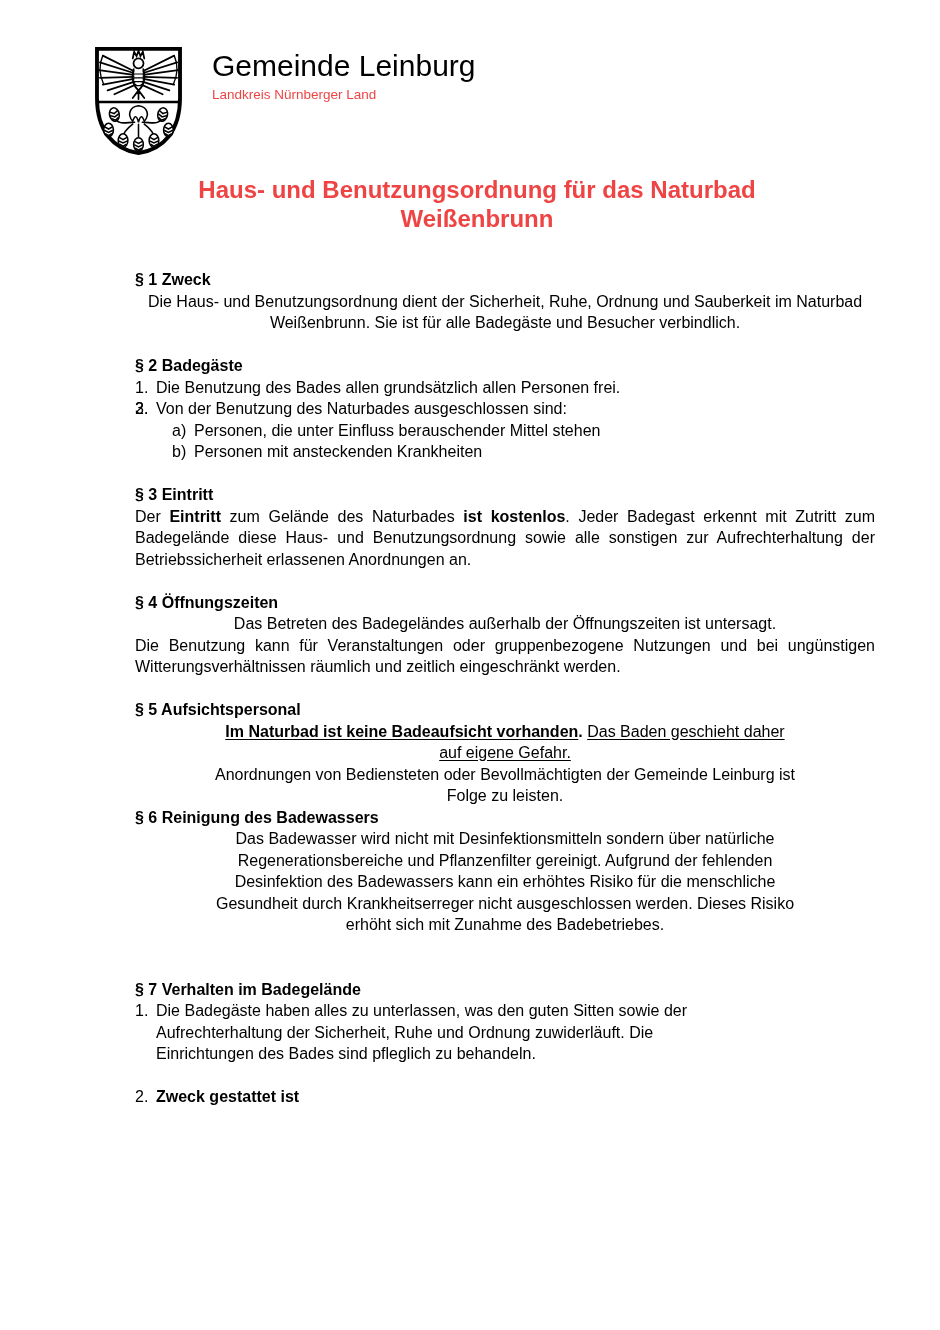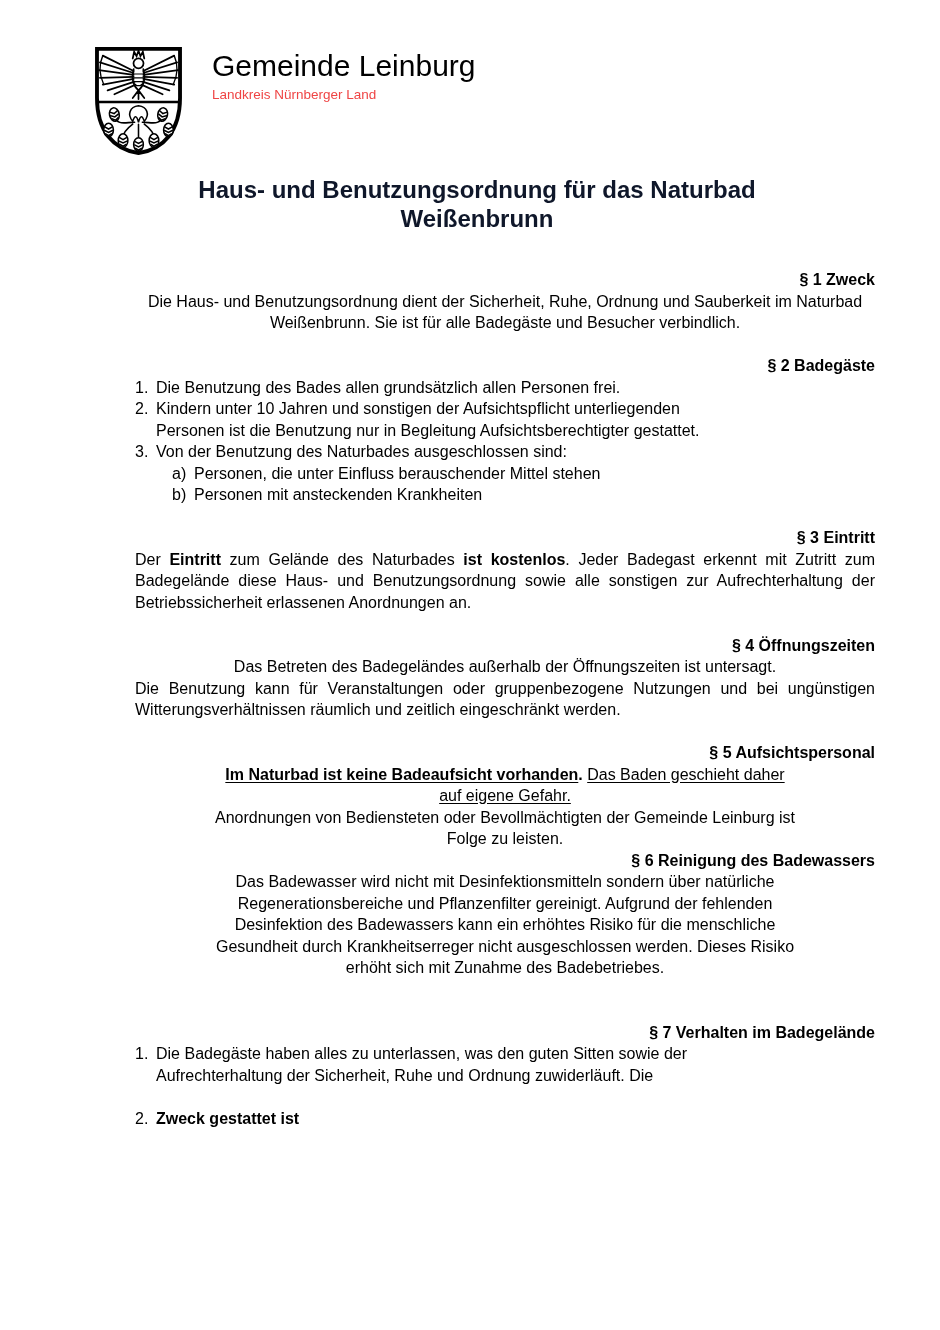--- a/index.html
+++ b/index.html
@@ -12,25 +12,25 @@
   .page{box-sizing:border-box;width:884px;height:1330px;padding:45px 65px 8px 135px;}
   
   .letterhead{display:flex;align-items:flex-start;margin-left:-45px;}
   .crest{width:97px;height:112px;flex:0 0 auto;}
   .org{margin-left:25px;padding-top:4px;}
   .org-name{font-size:30px;line-height:34px;color:#000;}
   .org-sub{font-size:13.5px;line-height:16px;margin-top:4px;color:#ef4444;}
   
   .doc-title{
     font-size:24px;line-height:29px;font-weight:bold;text-align:center;
-    max-width:700px;margin:18px auto 0;color:#0f172a;
+    max-width:700px;margin:18px auto 0;color:#ef4444;
   }
   
   .doc-body{margin-top:36px;width:740px;}
-  .sec-heading{font-size:16px;line-height:21.5px;font-weight:bold;text-align:right;margin:0;}
+  .sec-heading{font-size:16px;line-height:21.5px;font-weight:bold;text-align:left;margin:0;}
   .para{margin:0;}
   .align-justify{text-align:justify;}
   .align-left{text-align:center;}
   .li{position:relative;padding-left:21px;margin:0;}
   .li .marker{position:absolute;left:0;top:0;}
   .li.level2{padding-left:59px;}
   .li.level2 .marker{left:37px;}
   .b{font-weight:bold;}
   .u{text-decoration:underline;text-underline-offset:2px;}
   .spacer{width:100%;}
@@ -96,37 +96,37 @@
   </header>
 
   <h1 class="doc-title">Haus- und Benutzungsordnung für das Naturbad Weißenbrunn</h1>
 
   <main class="doc-body" id="doc-body">
       <h2 class="sec-heading">§ 1 Zweck</h2>
       <p class="para align-left"><span>Die Haus- und Benutzungsordnung dient der Sicherheit, Ruhe, Ordnung und Sauberkeit im Naturbad Weißenbrunn. Sie ist für alle Badegäste und Besucher verbindlich.</span></p>
       <div class="spacer" style="height: 21.5px;"></div>
       <h2 class="sec-heading">§ 2 Badegäste</h2>
       <div class="li level1"><span class="marker">1.</span><span class="li-text"><span>Die Benutzung des Bades allen grundsätzlich allen Personen frei.</span></span></div>
-      <div class="li level1"><span class="marker">2.</span><span class="li-text"><span>Kindern unter 10 Jahren und sonstigen der Aufsichtspflicht unterliegenden</span><br><span>Personen ist die Benutzung nur in Begleitung Aufsichtsberechtigter gestattet.</span></span></div>
+      <div class="li level1"><span class="marker">2.</span></div>
       <div class="li level1"><span class="marker">3.</span><span class="li-text"><span>Von der Benutzung des Naturbades ausgeschlossen sind:</span></span></div>
       <div class="li level2"><span class="marker">a)</span><span class="li-text"><span>Personen, die unter Einfluss berauschender Mittel stehen</span></span></div>
       <div class="li level2"><span class="marker">b)</span><span class="li-text"><span>Personen mit ansteckenden Krankheiten</span></span></div>
       <div class="spacer" style="height: 21.5px;"></div>
       <h2 class="sec-heading">§ 3 Eintritt</h2>
       <p class="para align-justify"><span>Der </span><span class="b">Eintritt</span><span> zum Gelände des Naturbades </span><span class="b">ist kostenlos</span><span>. Jeder Badegast erkennt mit Zutritt zum Badegelände diese Haus- und Benutzungsordnung sowie alle sonstigen zur Aufrechterhaltung der Betriebssicherheit erlassenen Anordnungen an.</span></p>
       <div class="spacer" style="height: 21.5px;"></div>
       <h2 class="sec-heading">§ 4 Öffnungszeiten</h2>
       <p class="para align-left"><span>Das Betreten des Badegeländes außerhalb der Öffnungszeiten ist untersagt.</span></p>
       <p class="para align-justify"><span>Die Benutzung kann für Veranstaltungen oder gruppenbezogene Nutzungen und bei ungünstigen Witterungsverhältnissen räumlich und zeitlich eingeschränkt werden.</span></p>
       <div class="spacer" style="height: 21.5px;"></div>
       <h2 class="sec-heading">§ 5 Aufsichtspersonal</h2>
       <p class="para align-left"><span class="b u">Im Naturbad ist keine Badeaufsicht vorhanden</span><span class="b">. </span><span class="u">Das Baden geschieht daher</span><br><span class="u">auf eigene Gefahr.</span></p>
       <p class="para align-left"><span>Anordnungen von Bediensteten oder Bevollmächtigten der Gemeinde Leinburg ist</span><br><span>Folge zu leisten.</span></p>
       <h2 class="sec-heading">§ 6 Reinigung des Badewassers</h2>
       <p class="para align-left"><span>Das Badewasser wird nicht mit Desinfektionsmitteln sondern über natürliche</span><br><span>Regenerationsbereiche und Pflanzenfilter gereinigt. Aufgrund der fehlenden</span><br><span>Desinfektion des Badewassers kann ein erhöhtes Risiko für die menschliche</span><br><span>Gesundheit durch Krankheitserreger nicht ausgeschlossen werden. Dieses Risiko</span><br><span>erhöht sich mit Zunahme des Badebetriebes.</span></p>
       <div class="spacer" style="height: 43px;"></div>
       <h2 class="sec-heading">§ 7 Verhalten im Badegelände</h2>
-      <div class="li level1"><span class="marker">1.</span><span class="li-text"><span>Die Badegäste haben alles zu unterlassen, was den guten Sitten sowie der</span><br><span>Aufrechterhaltung der Sicherheit, Ruhe und Ordnung zuwiderläuft. Die</span><br></span></div>
+      <div class="li level1"><span class="marker">1.</span><span class="li-text"><span>Die Badegäste haben alles zu unterlassen, was den guten Sitten sowie der</span><br><span>Aufrechterhaltung der Sicherheit, Ruhe und Ordnung zuwiderläuft. Die</span><br><span>Einrichtungen des Bades sind pfleglich zu behandeln.</span></span></div>
       <div class="spacer" style="height: 21.5px;"></div>
       <div class="li level1"><span class="marker">2.</span><span class="li-text"><span class="b">Zweck gestattet ist</span></span></div>
     </main>
 
 </div>
 
 </body></html>

